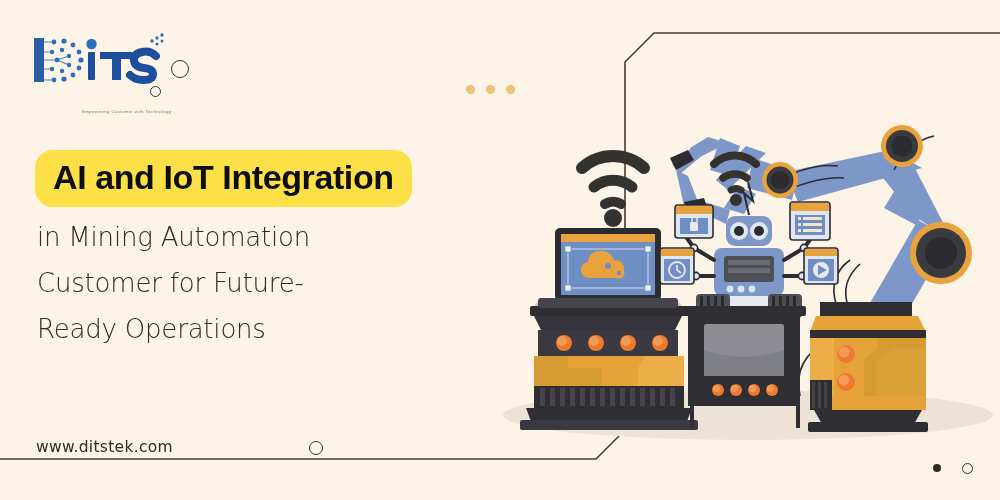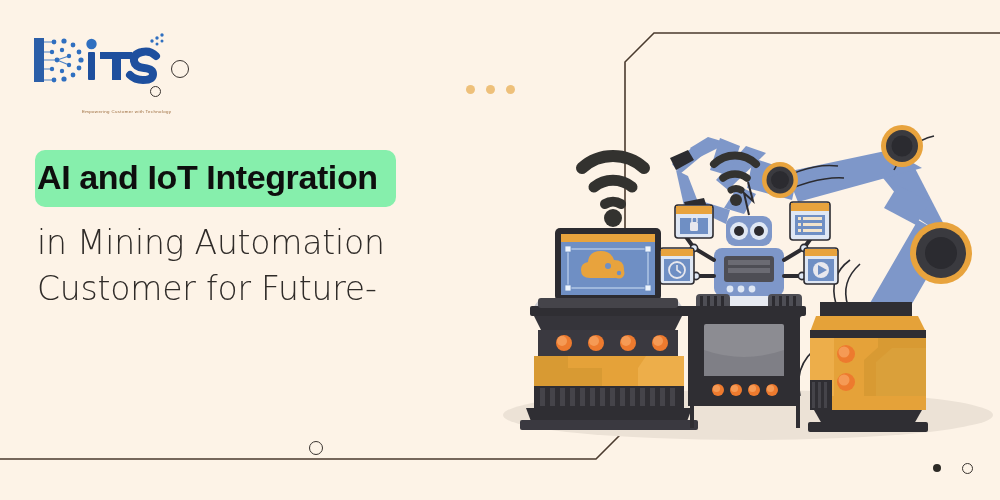--- a/index.html
+++ b/index.html
@@ -36,33 +36,33 @@
   .ring.r4{left:962px;top:463px;width:9px;height:9px;border-width:1.4px;}
   .dot-solid{position:absolute;left:933px;top:464px;width:8px;height:8px;border-radius:50%;background:#2d2a26;}
   .odot{position:absolute;width:9px;height:9px;border-radius:50%;background:#eec07a;}
   .odot.d1{left:466px;top:85px;}
   .odot.d2{left:486px;top:85px;}
   .odot.d3{left:506px;top:85px;}
 
   
   .title-hl{
     position:absolute;left:35px;top:150px;
-    background:#86efac;border-radius:10px;
-    padding:9px 18px 12px 2px;
+    background:#fde047;border-radius:18px;
+    padding:9px 18px 12px 18px;
     box-sizing:border-box;
   }
   .title-hl span{
     display:block;
     font-size:34px;line-height:36px;font-weight:700;
     color:#0e0e0e;letter-spacing:-.4px;
     font-family:"Liberation Sans", sans-serif;
   }
   .subtitle{
-    position:absolute;left:37px;top:220px;width:470px;
-    font-size:33px;line-height:46px;
+    position:absolute;left:37px;top:214px;width:470px;
+    font-size:26px;line-height:46px;
     font-weight:300;color:#2f2b28;
     letter-spacing:-.2px;
     font-family:"DejaVu Sans", sans-serif;
   }
   .subtitle .ln{display:block;font-weight:300;}
 
   
   .url{
     position:absolute;left:36px;top:438px;
     font-size:15.5px;letter-spacing:.3px;color:#2f2b28;
@@ -137,22 +137,24 @@
   <div class="odot d1"></div>
   <div class="odot d2"></div>
   <div class="odot d3"></div>
 
   <div class="title-hl">
     <span>AI and IoT Integration</span>
   </div>
   <div class="subtitle">
     <span class="ln">in Mining Automation</span>
     <span class="ln">Customer for Future-</span>
+    <span class="ln">Ready Operations</span>
   </div>
 
+  <div class="url">www.ditstek.com</div>
 
   <div class="art">
     <svg width="502" height="440" viewBox="0 0 502 440">
 
       <ellipse cx="250" cy="405" rx="245" ry="25" fill="#ece2d6"></ellipse>
 
       <g>
 
         <path d="M368 382 L368 300 L420 210 L452 228 L400 318 L400 382 Z" fill="#7e97c9"></path>
         <path d="M368 382 L368 300 L384 300 L384 382 Z" fill="#6d86b8"></path>

